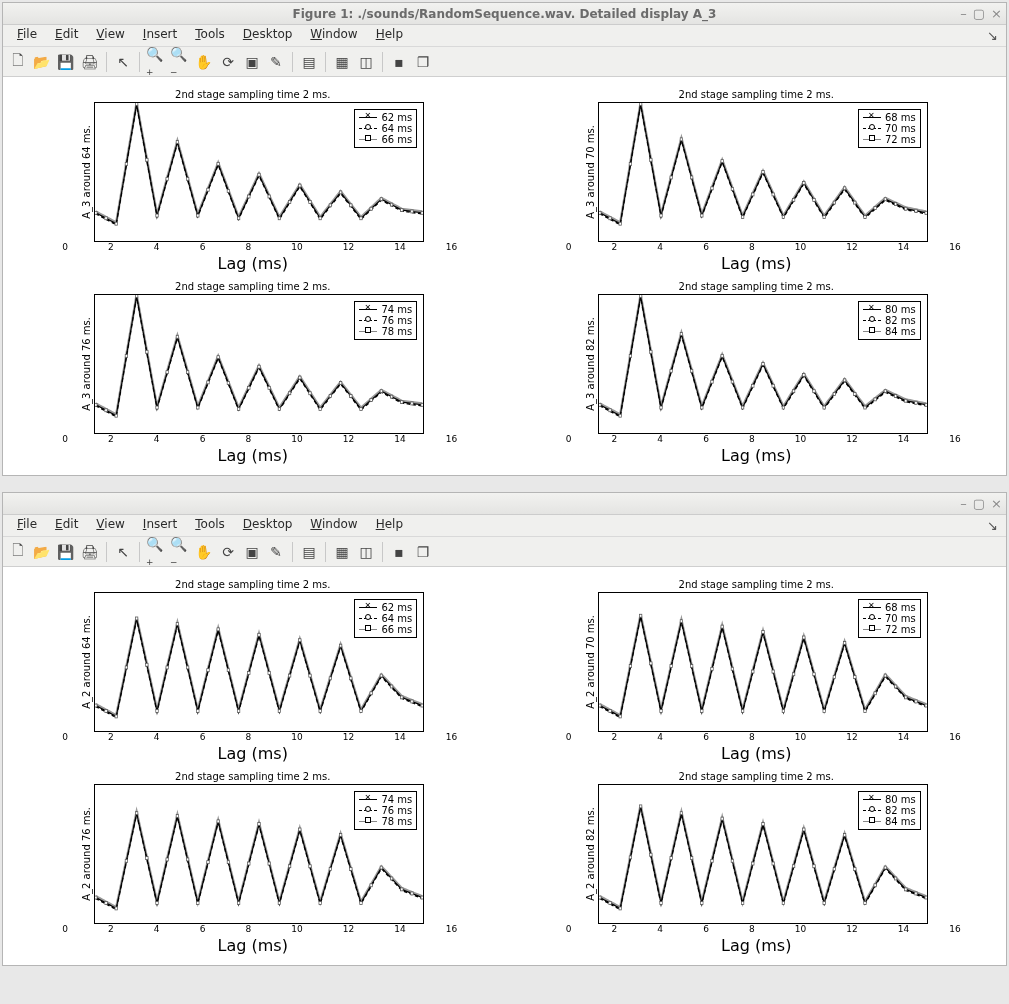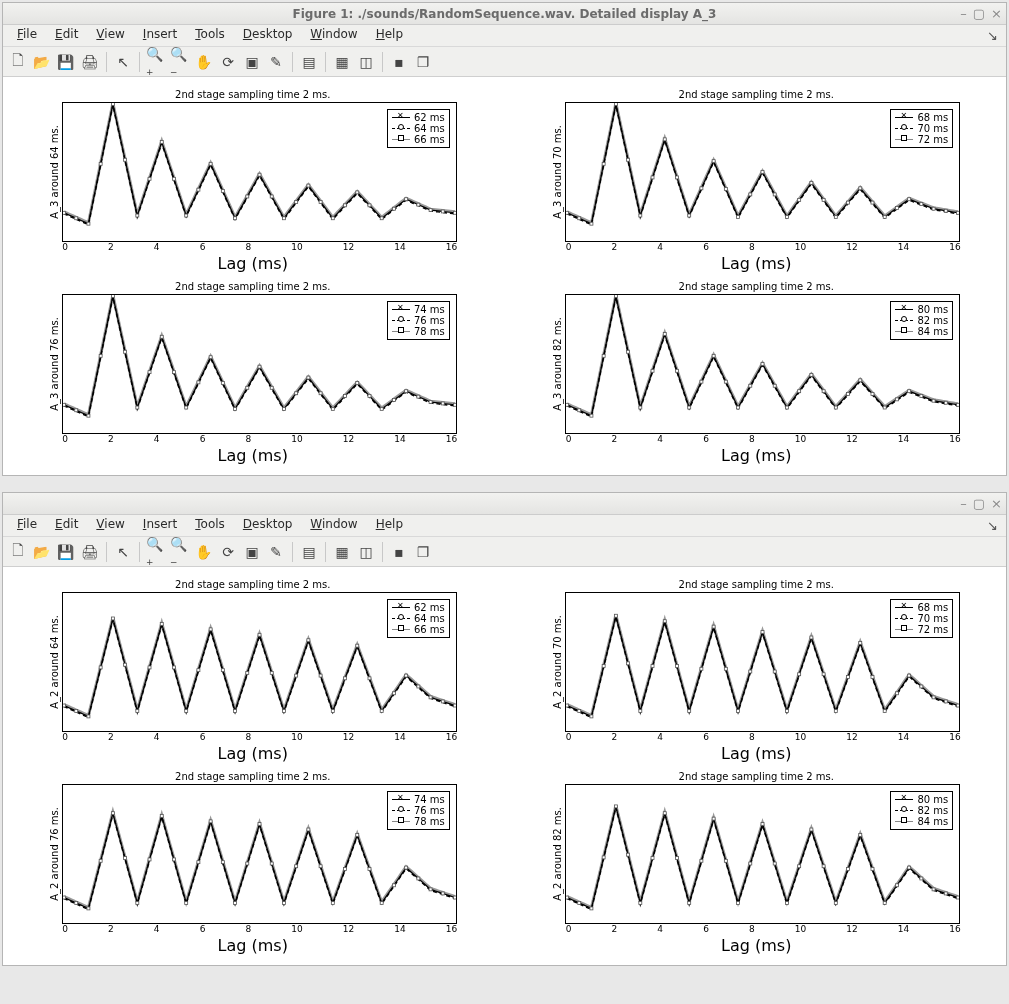--- a/index.html
+++ b/index.html
@@ -101,21 +101,21 @@
   }
   .ylabel {
     writing-mode: vertical-rl;
     transform: rotate(180deg);
     font-size: 10px;
     color: #000;
     margin-right: 2px;
     white-space: nowrap;
   }
   .plot-box {
-    width: 395px;
+    width: 330px;
     height: 140px;
     border: 1px solid #000;
     background: #fff;
     position: relative;
   }
   .xlabel {
     font-size: 16px;
     margin-top: 2px;
   }
   .xticks {

